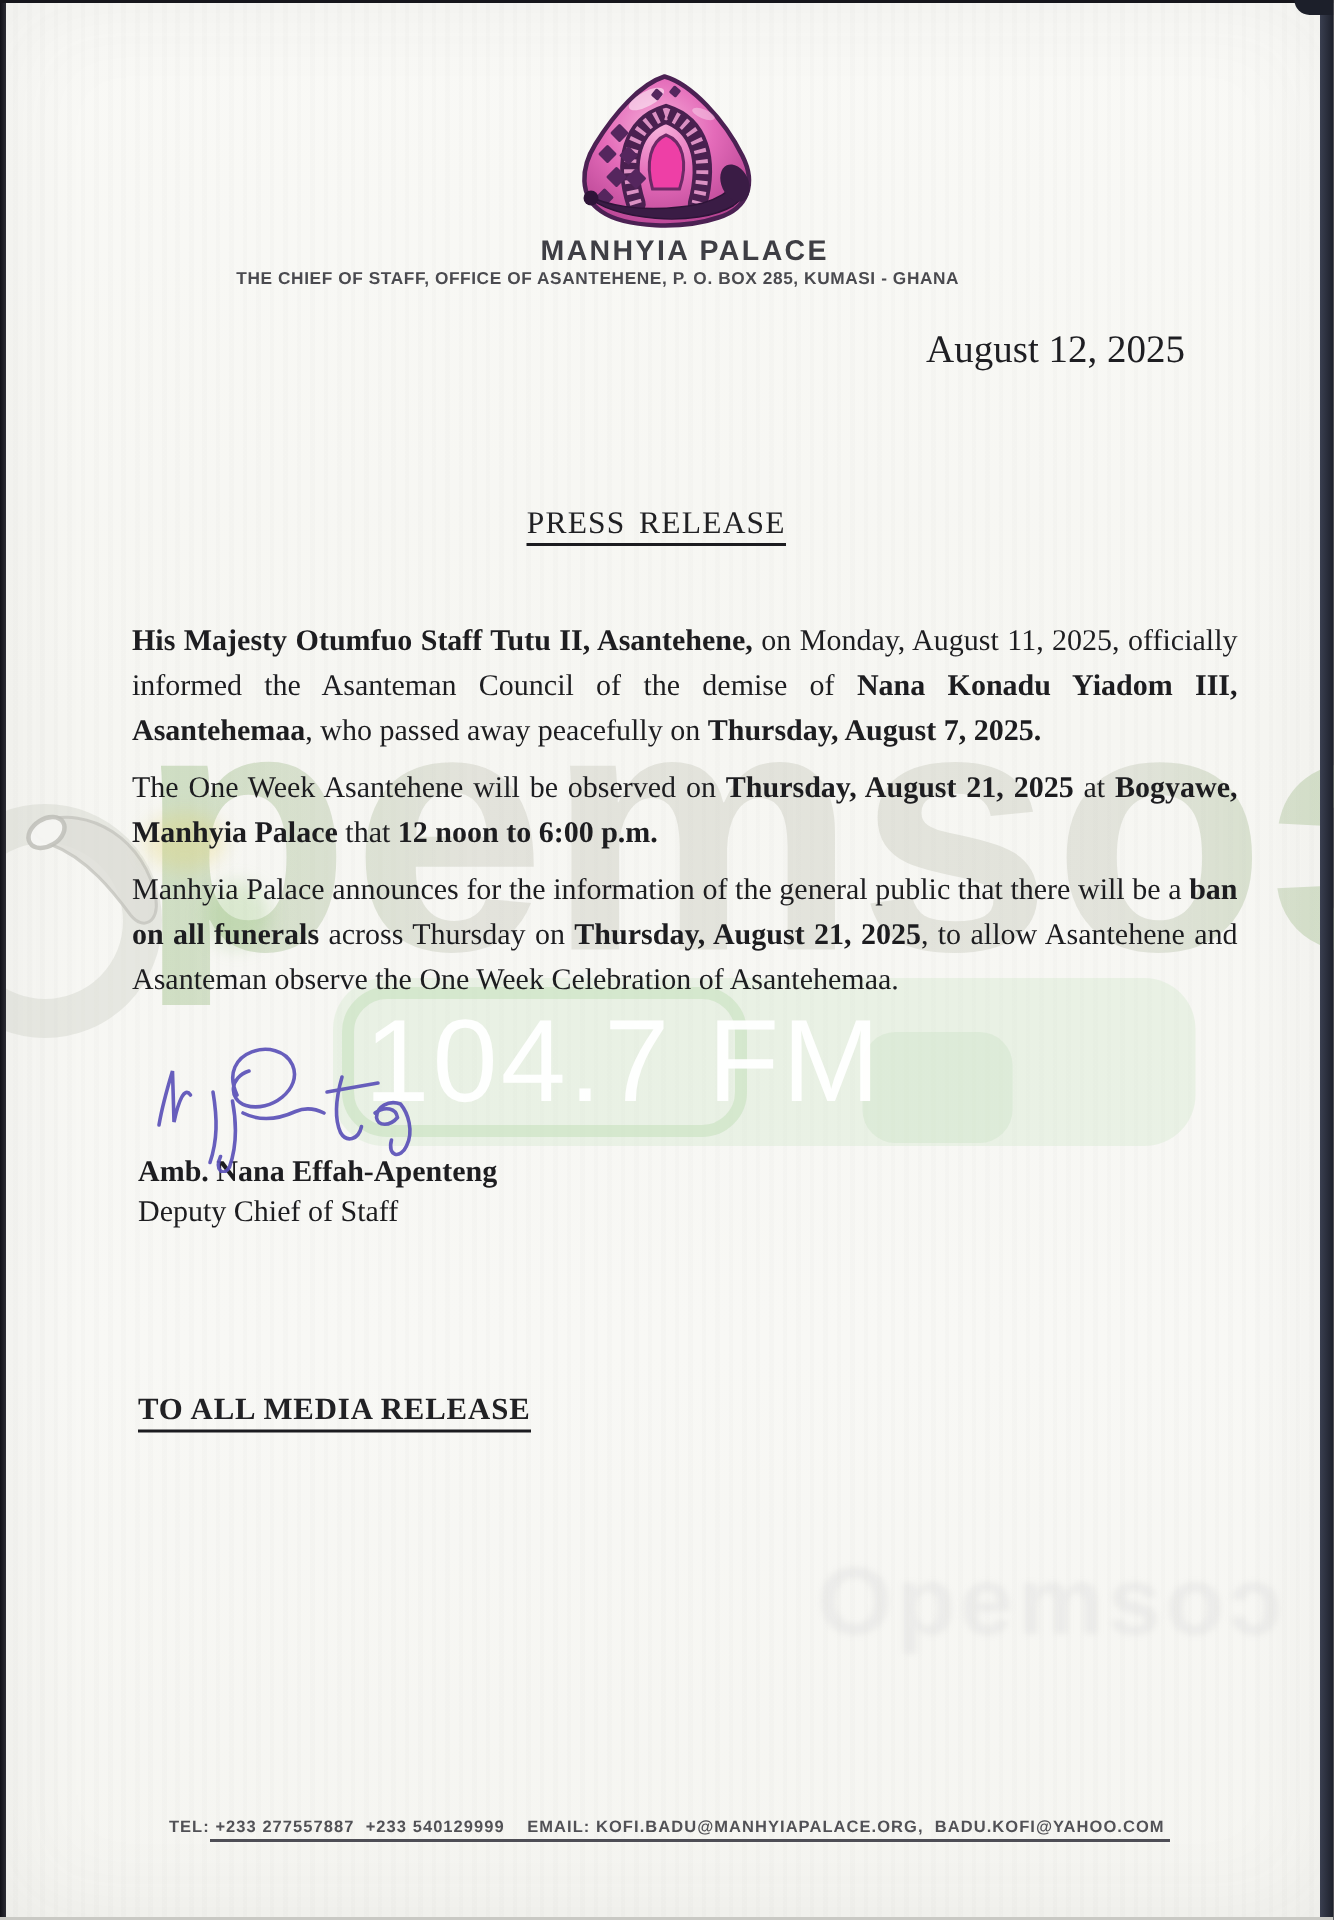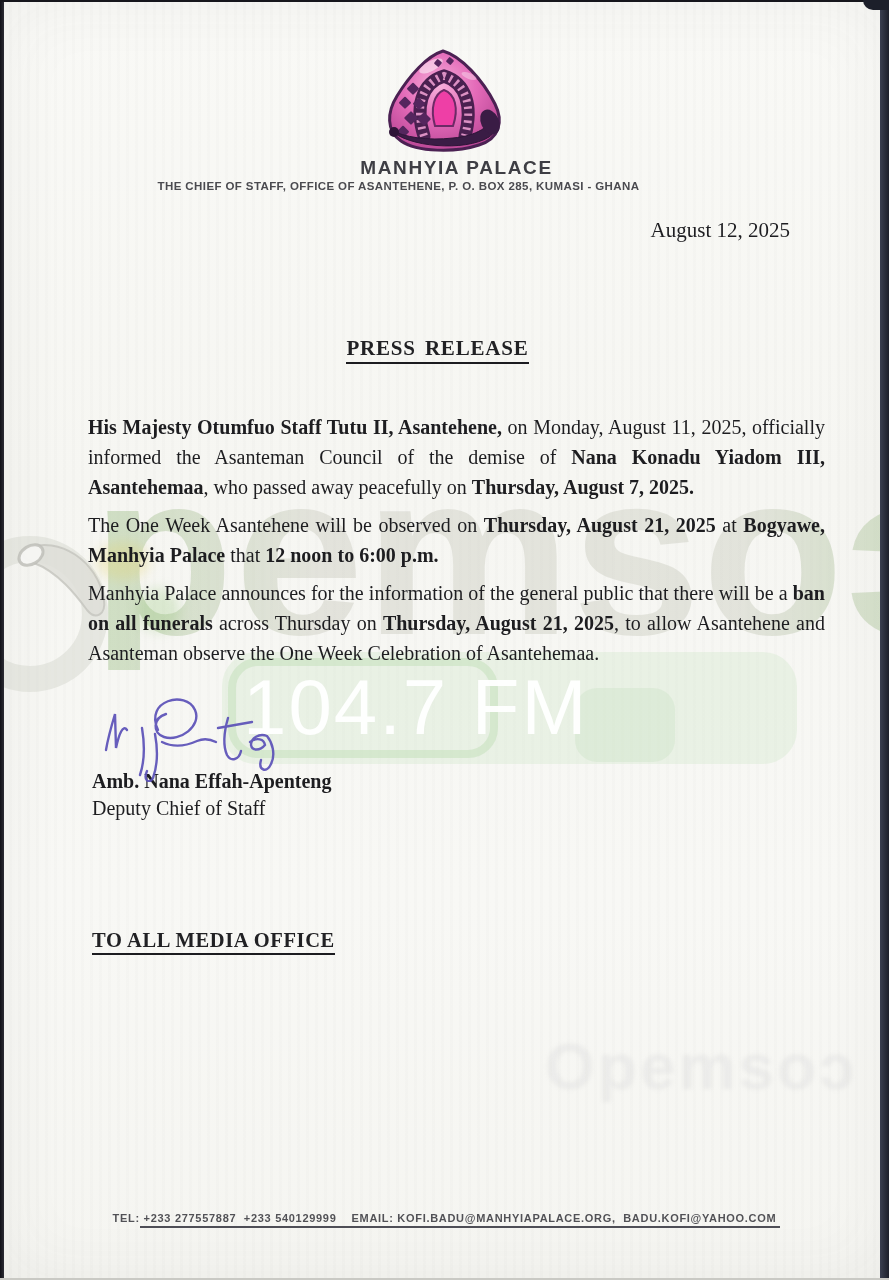--- a/index.html
+++ b/index.html
@@ -58,25 +58,25 @@
     font-family:"Liberation Sans", sans-serif; font-weight:bold;
     font-size:19px; letter-spacing:1.6px; color:#3e3e44;margin-left:12px;
   }
   .address-line {
     position:absolute; left:0; top:180px; width:797px; text-align:center; z-index:2;
     font-family:"Liberation Sans", sans-serif; font-weight:bold;
     font-size:11.5px; letter-spacing:0.4px; color:#4a4a4f;
   }
   .doc-date {
     position:absolute; right:99px; top:218px; z-index:2;
-    font-size:21px; color:#1e1e22;
+    font-size:26px; color:#1e1e22;
   }
   .doc-title {
     position:absolute; left:0; top:336px; width:875px; text-align:center; z-index:2;
-    font-size:21px; font-weight:bold; letter-spacing:0.8px; word-spacing:3px;
+    font-size:21px; font-weight:normal; letter-spacing:0.8px; word-spacing:3px;
   }
   .doc-title span { border-bottom:2px solid #1c1c20; padding-bottom:2px; }
 
   .doc-body {
     position:absolute; left:88px; top:412px; width:737px; z-index:2;
     font-size:20px; line-height:30px; text-align:justify; color:#1d1d20;
   }
   .doc-body p { margin:0 0 8px 0; }
   .b { font-weight:bold; }
 
@@ -171,21 +171,21 @@
       <path d="M62,52 C74,58 86,56 97,51 C104,48 110,49 116,52"></path>
       <path d="M128,28 C124,42 123,56 127,65 C131,72 139,70 141,61"></path>
       <path d="M118,38 L152,32"></path>
       <path d="M150,52 C157,47 164,49 165,55 C160,61 152,61 151,55 C151,48 159,43 167,46 C172,52 176,64 171,74 C167,83 158,81 161,70"></path>
     </g>
   </svg>
   <div class="signoff-name">Amb. Nana Effah-Apenteng</div>
   <div class="signoff-role">Deputy Chief of Staff</div>
 
   <div class="recipients">
-    <span>TO ALL MEDIA OFFICE</span>
+    <span>TO ALL MEDIA RELEASE</span>
   </div>
 
   <div class="footer-contact">TEL: +233 277557887  +233 540129999    EMAIL: KOFI.BADU@MANHYIAPALACE.ORG,  BADU.KOFI@YAHOO.COM</div>
   <div class="footer-rule"></div>
 
   <div class="edge edge-left"></div>
   <div class="edge edge-top"></div>
   <div class="edge edge-right"></div>
   <div class="edge corner-tr"></div>
   <div class="edge edge-bottom"></div>

